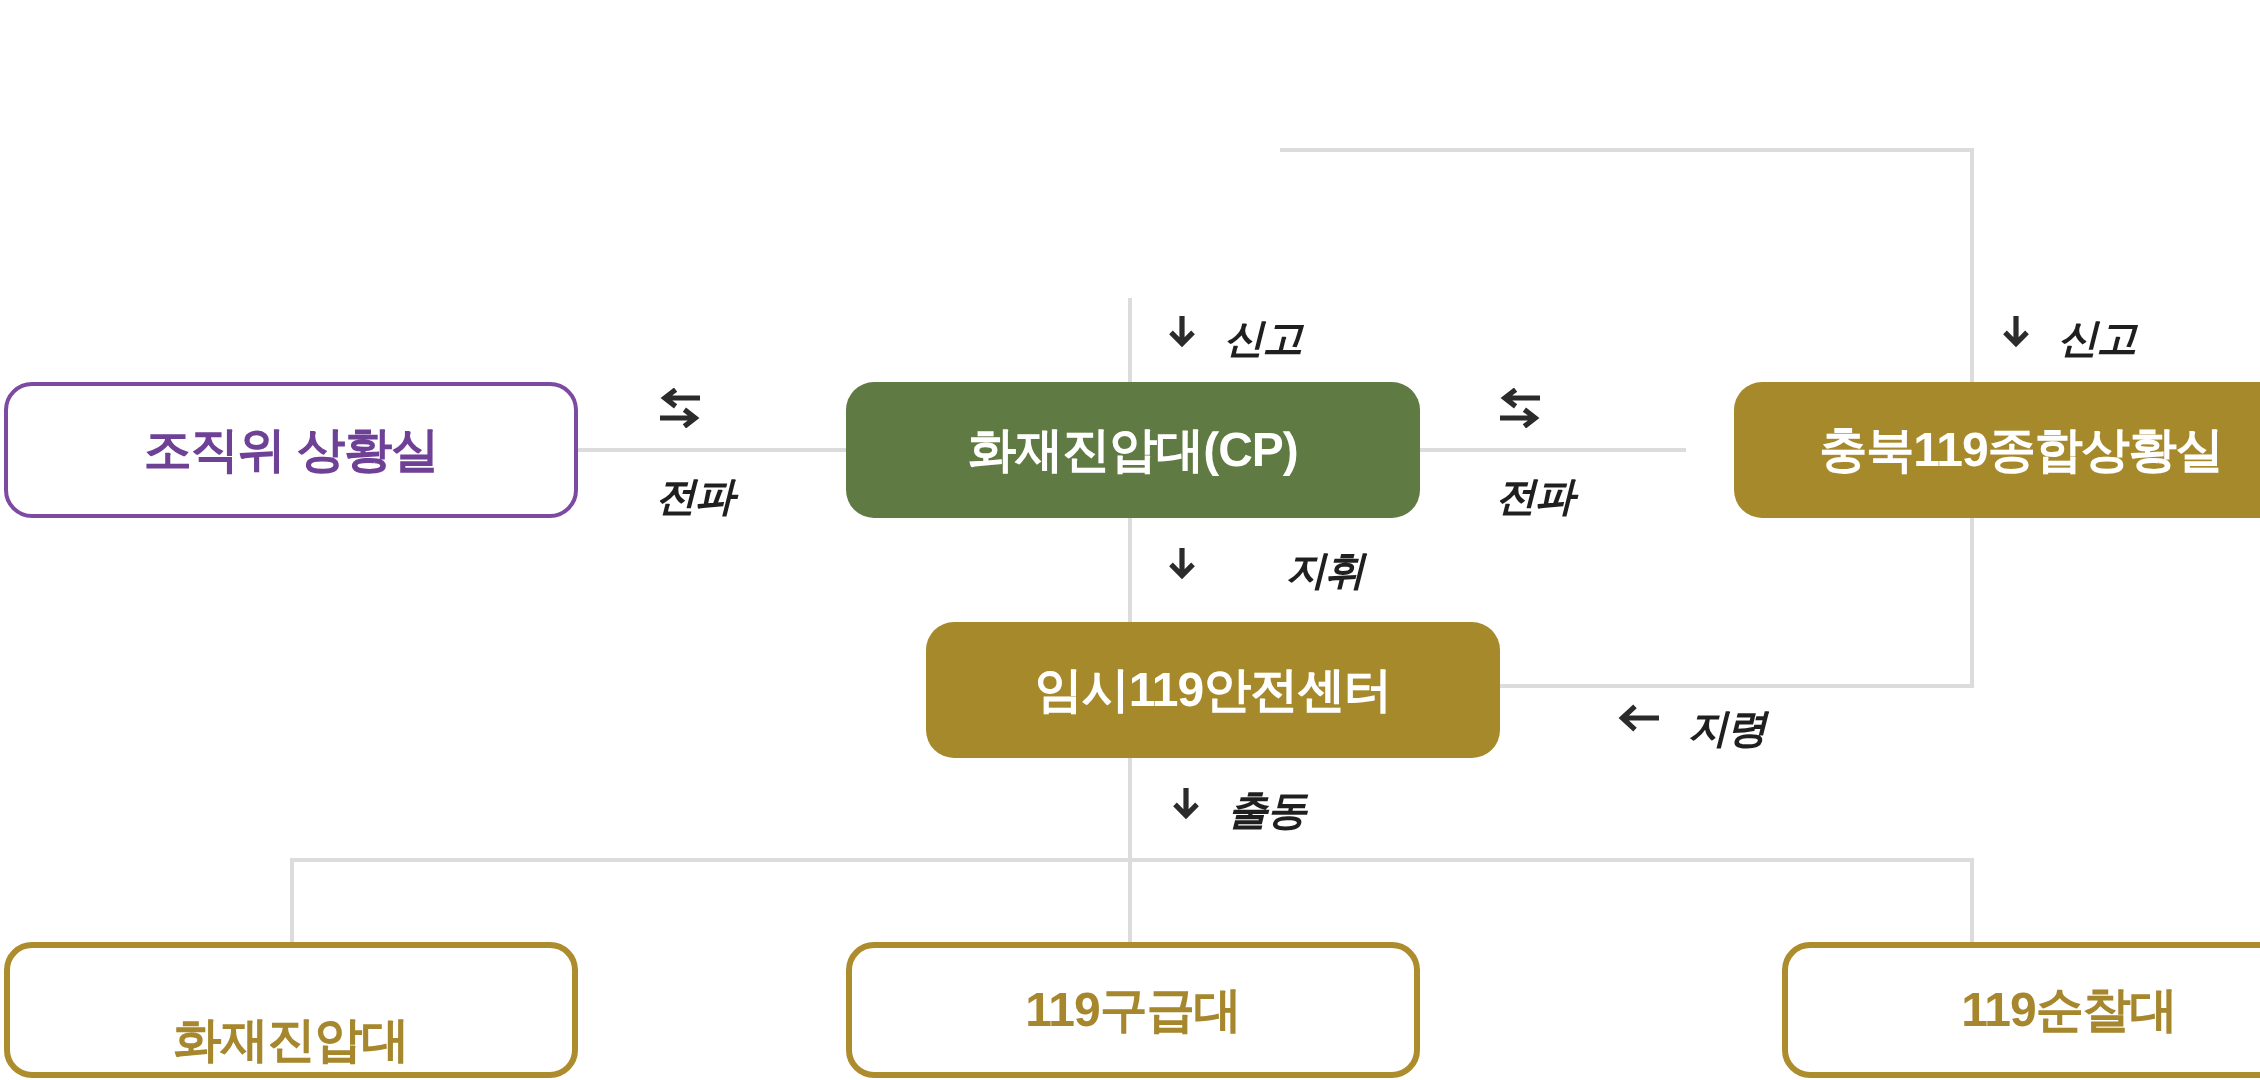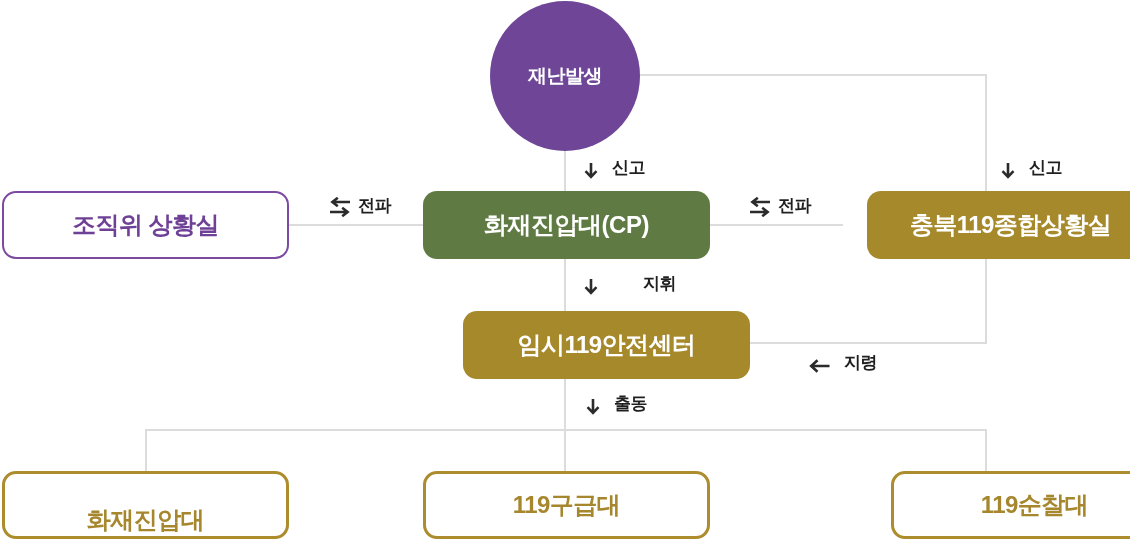--- a/index.html
+++ b/index.html
@@ -58,32 +58,33 @@
     background: var(--purple-fill, #6F4697);
     color: var(--node-text-light, #FFFFFF);
     display: flex; align-items: center; justify-content: center;
     font-size: 19px; font-weight: 700; letter-spacing: -0.5px;
     z-index: 2;
   }
   
   .edge-label {
     position: absolute;
     display: flex;
-    align-items: flex-end;
+    align-items: flex-start;
     gap: 13px;
-    font-size: 17px;
+    font-size: 20px;
     font-weight: 700;
     color: var(--label-text, #1F1F1F);
     letter-spacing: -0.5px;
     z-index: 3;
     white-space: nowrap;
+    font-style: italic;
   }
   .edge-label.stacked {
-    flex-direction: row;
-    gap: 6px;
+    flex-direction: column;
+    gap: 21px;
     width: 46px;
   }
   .icon { display: inline-flex; line-height: 0; }
   .icon svg { stroke: #2B2B2B; stroke-width: 2.6; fill: none; }
 </style>
 </head>
 <body>
 
 <div class="stage">
 
@@ -93,23 +94,20 @@
   <div class="line h" style="left:289px; top:224px; width:134px;"></div>
   <div class="line h" style="left:710px; top:224px; width:133px;"></div>
   <div class="line v" style="left:564px; top:259px; height:52px;"></div>
   <div class="line v" style="left:985px; top:259px; height:85px;"></div>
   <div class="line h" style="left:710px; top:342px; width:277px;"></div>
   <div class="line v" style="left:564px; top:379px; height:92px;"></div>
   <div class="line h" style="left:146px; top:429px; width:841px;"></div>
   <div class="line v" style="left:145px; top:429px; height:42px;"></div>
   <div class="line v" style="left:985px; top:429px; height:42px;"></div>
 
-  <div class="circle-node">
-    <span>재난발생</span>
-  </div>
 
   <div class="node purple-outline" style="left:2px; top:191px;">
     <span>조직위 상황실</span>
   </div>
 
   <div class="node green" style="left:423px; top:191px;">
     <span>화재진압대(CP)</span>
   </div>
 
   <div class="node gold" style="left:867px; top:191px;">

